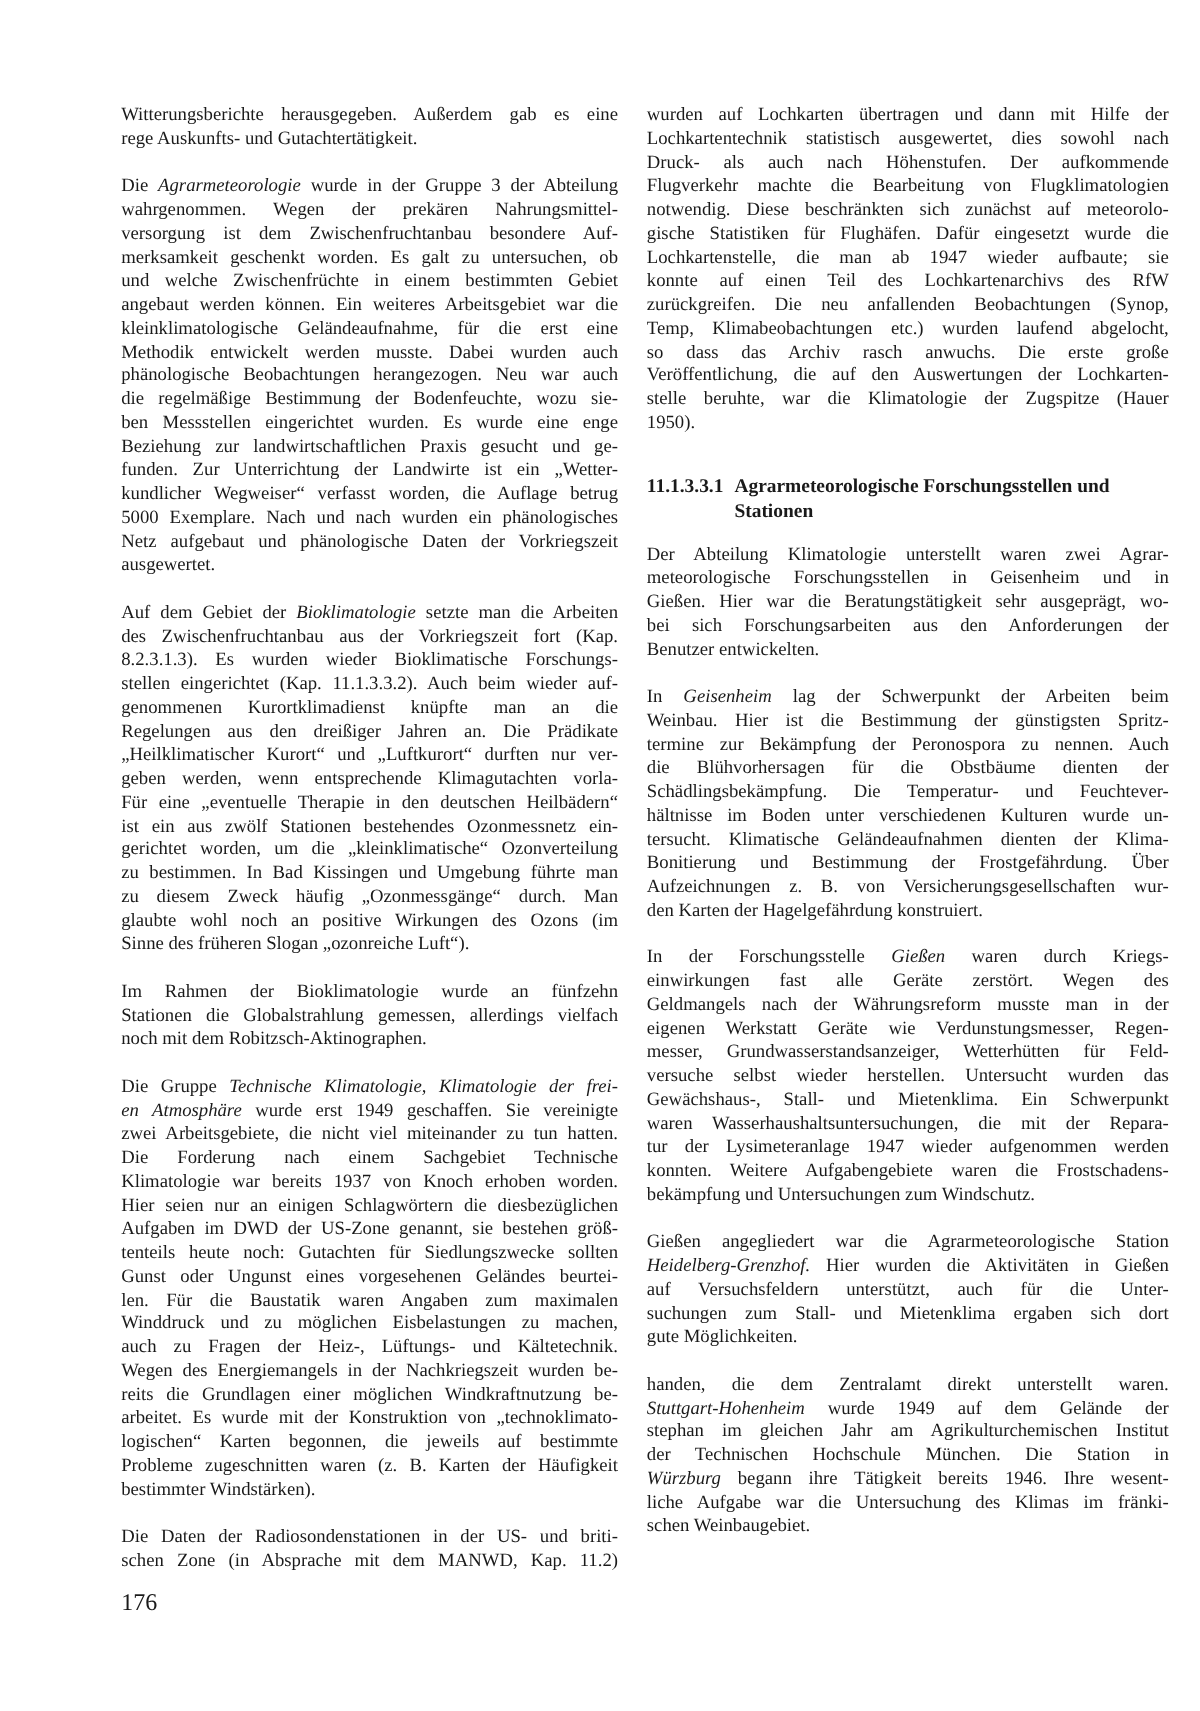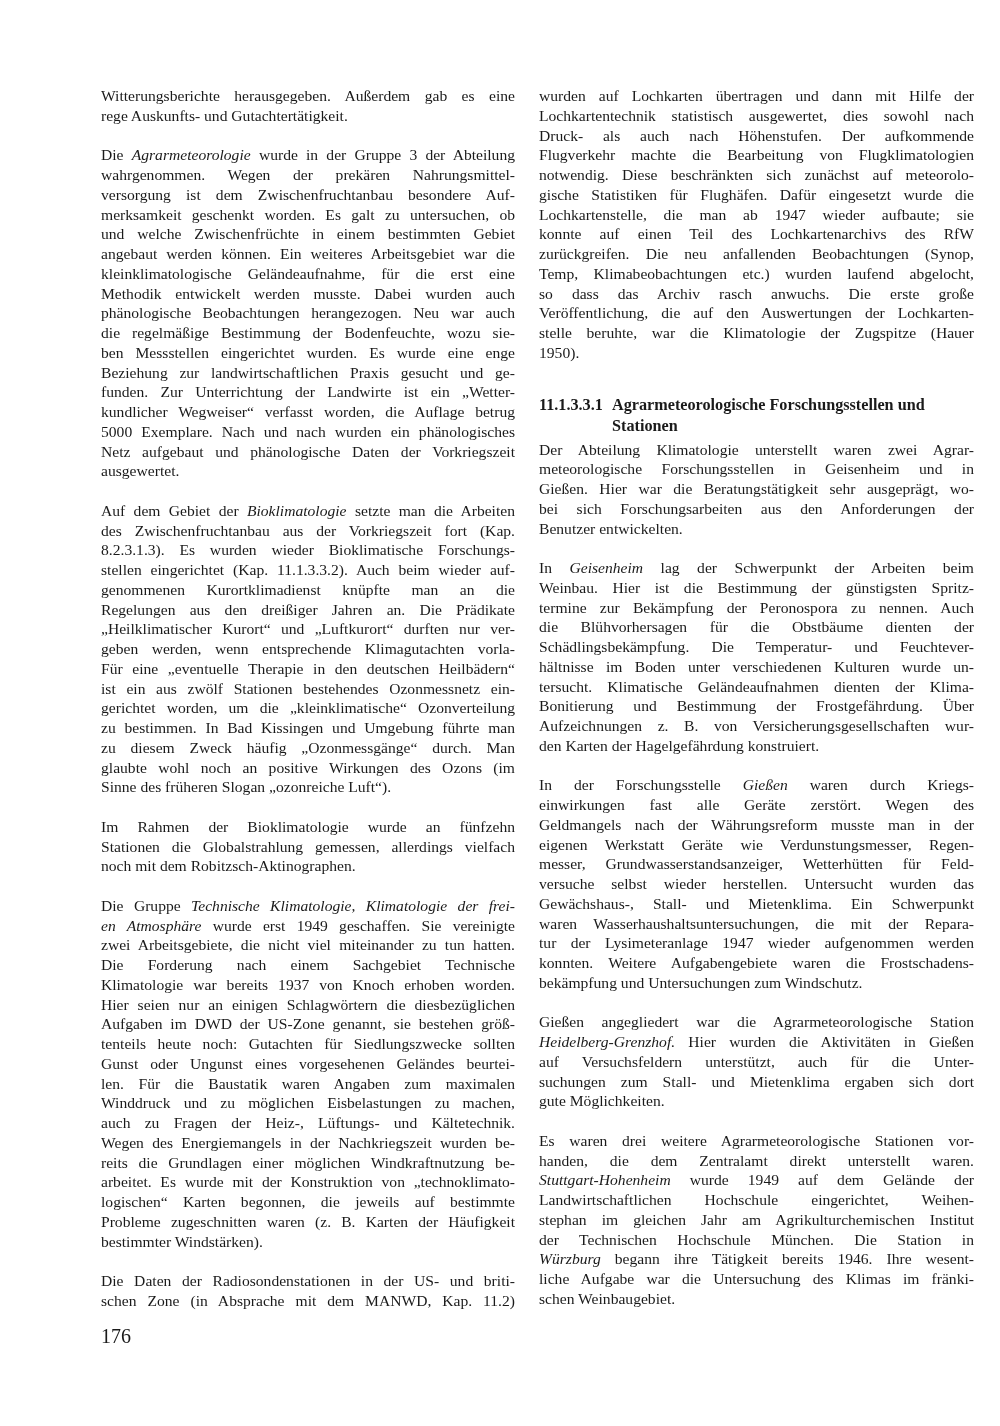--- a/index.html
+++ b/index.html
@@ -5,21 +5,21 @@
   html, body { margin: 0; padding: 0; background: #ffffff; }
   body { width: 1000px; height: 1426px; position: relative; overflow: hidden; color: #1a1a1a;
          font-family: "Liberation Serif", "DejaVu Serif", serif; }
   .col { position: absolute; top: 86px; font-size: 15.6px; line-height: 19.75px; }
   .col.left { left: 101px; width: 414px; }
   .col.right { left: 539px; width: 435px; }
   .para { margin: 0 0 19.75px 0; text-align: justify; hyphens: manual; }
   .para span.line { display: block; text-align: justify; text-align-last: justify; white-space: nowrap; overflow: visible; }
   .para span.line.last { text-align-last: left; }
   em { }
-  .heading { font-weight: bold; font-size: 16.2px; line-height: 21px; margin: 32px 0 3px 0; position: relative; }
+  .heading { font-weight: bold; font-size: 16.2px; line-height: 21px; margin: 32px 0 16px 0; position: relative; }
   .heading .num { display: inline-block; width: 73px; }
   .heading .title-line { display: block; }
   .heading .cont { display: block; padding-left: 73px; }
   .page-number { position: absolute; left: 101px; top: 1325px; font-size: 20px; }
 </style>
 </head>
 <body>
 
 <div class="col left">
   <p class="para">
@@ -158,24 +158,22 @@
 
   <p class="para" id="rp5">
     <span class="line">Gießen angegliedert war die Agrarmeteorologische Station</span>
     <span class="line"><em>Heidelberg-Grenzhof.</em><span> Hier wurden die Aktivitäten in Gießen</span></span>
   <span class="line">auf Versuchsfeldern unterstützt, auch für die Unter-</span>
       <span class="line">suchungen zum Stall- und Mietenklima ergaben sich dort</span>
       <span class="line last">gute Möglichkeiten.</span>
     </p>
 
   <p class="para" id="rp6">
-    <span class="line">Es waren drei weitere Agrarmeteorologische Stationen vor-</span>
     <span class="line">handen, die dem Zentralamt direkt unterstellt waren.</span>
     <span class="line"><em>Stuttgart-Hohenheim</em><span> wurde 1949 auf dem Gelände der</span></span>
-    <span class="line">Landwirtschaftlichen Hochschule eingerichtet, Weihen-</span>
     <span class="line">stephan im gleichen Jahr am Agrikulturchemischen Institut</span>
     <span class="line">der Technischen Hochschule München. Die Station in</span>
     <span class="line"><em>Würzburg</em><span> begann ihre Tätigkeit bereits 1946. Ihre wesent-</span></span>
     <span class="line">liche Aufgabe war die Untersuchung des Klimas im fränki-</span>
     <span class="line last">schen Weinbaugebiet.</span>
   </p>
 </div>
 
 <div class="page-number">176</div>
 

